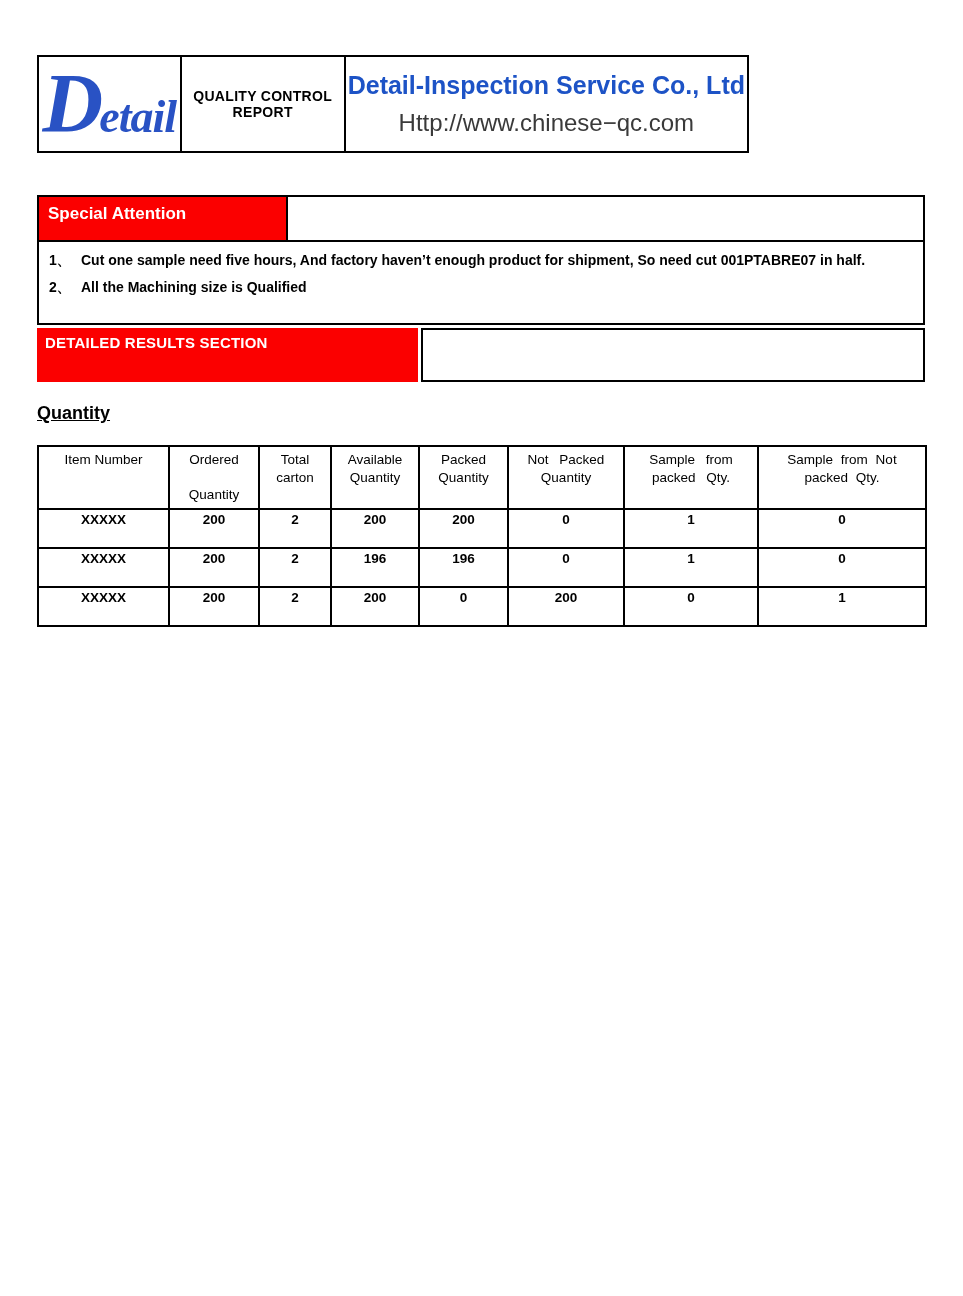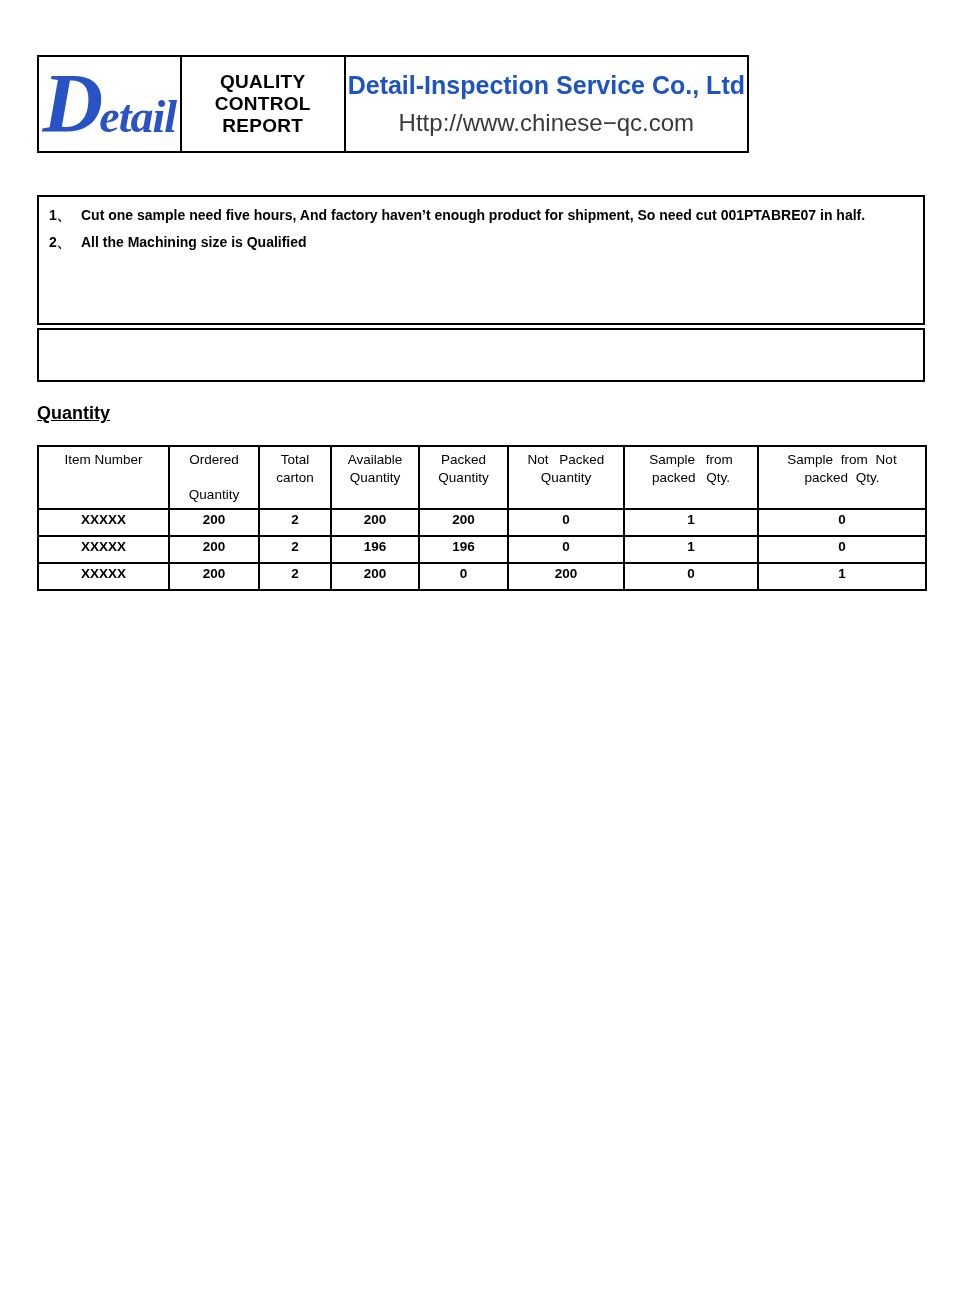--- a/index.html
+++ b/index.html
@@ -27,21 +27,21 @@
   .logo {
     font-family: "Liberation Serif", serif;
     font-style: italic; font-weight: bold;
     color: #2952c4; white-space: nowrap; line-height: 1;
   }
   .logo .logo-d  { font-size: 84px; letter-spacing: -4px; }
   .logo .logo-rest { font-size: 46px; letter-spacing: -1px; }
   .title-cell {
     width: 252px; border-right: 2px solid #000;
     display: flex; align-items: center; justify-content: center;
-    font-weight: bold; font-size: 19px; letter-spacing: 0.3px;
+    font-weight: bold; font-size: 14px; letter-spacing: 0.3px;
     text-align: center;
   }
   .company-cell {
     flex: 1;
     display: flex; flex-direction: column;
     align-items: center; justify-content: space-evenly;
     padding: 4px 2px;
     font-family: Liberation Sans, sans-serif;
   }
   .company-name {
@@ -116,54 +116,59 @@
     padding: 4px 5px;
     height: 62px;
     white-space: pre-line;
     line-height: 1.3;
   }
   .qty-table th.sp1 { word-spacing: 7px; border-radius: 7px; }
   .qty-table th.sp2 { word-spacing: 4px; border-radius: 20px; }
   .qty-table td {
     font-weight: bold;
     padding: 2px 5px;
-    height: 27px;
+    height: 39px;
     white-space: nowrap;
   }
 </style>
 </head>
 <body>
 
 <div class="header-table">
   <div class="logo-cell">
     <div class="logo">
       <span class="logo-d">D</span><span class="logo-rest">etail</span>
     </div>
   </div>
   <div class="title-cell">QUALITY CONTROL REPORT</div>
   <div class="company-cell">
     <div class="company-name">Detail-Inspection Service Co., Ltd</div>
     <div class="company-url">Http://www.chinese−qc.com</div>
   </div>
 </div>
 
 <div class="sa-table">
+  <div class="sa-title-row">
+    <div class="sa-red-cell">Special Attention</div>
+    <div class="sa-empty-cell"></div>
+  </div>
   <div class="sa-notes">
     <div class="note">
       <span class="note-num">1、</span>
       <span class="note-text">Cut one sample need five hours, And factory haven’t enough product for shipment, So need cut 001PTABRE07 in half.</span>
     </div>
     <div class="note">
       <span class="note-num">2、</span>
       <span class="note-text">All the Machining size is Qualified</span>
     </div>
   </div>
 </div>
 
 <div class="dr-row">
+  <div class="dr-red">DETAILED RESULTS SECTION</div>
   <div class="dr-white"></div>
 </div>
 
 <div class="qty-heading">Quantity</div>
 
 <table class="qty-table">
   <colgroup>
     <col style="width:131px">
       <col style="width:90px">
       <col style="width:72px">

